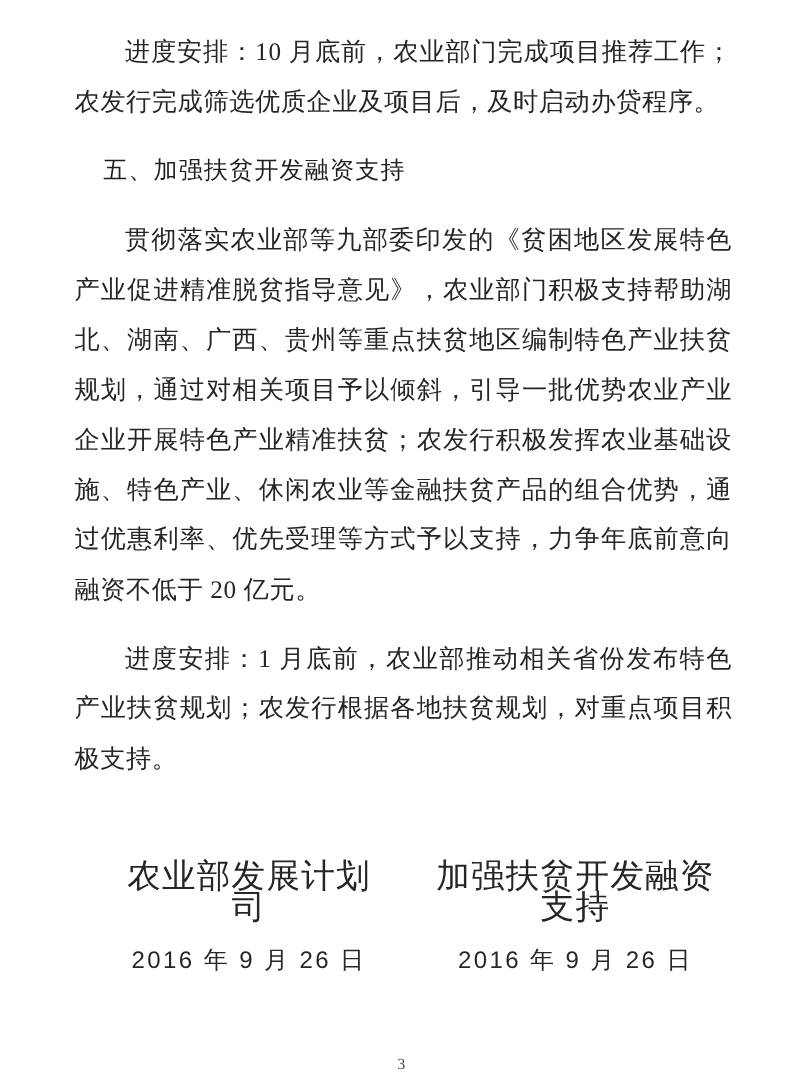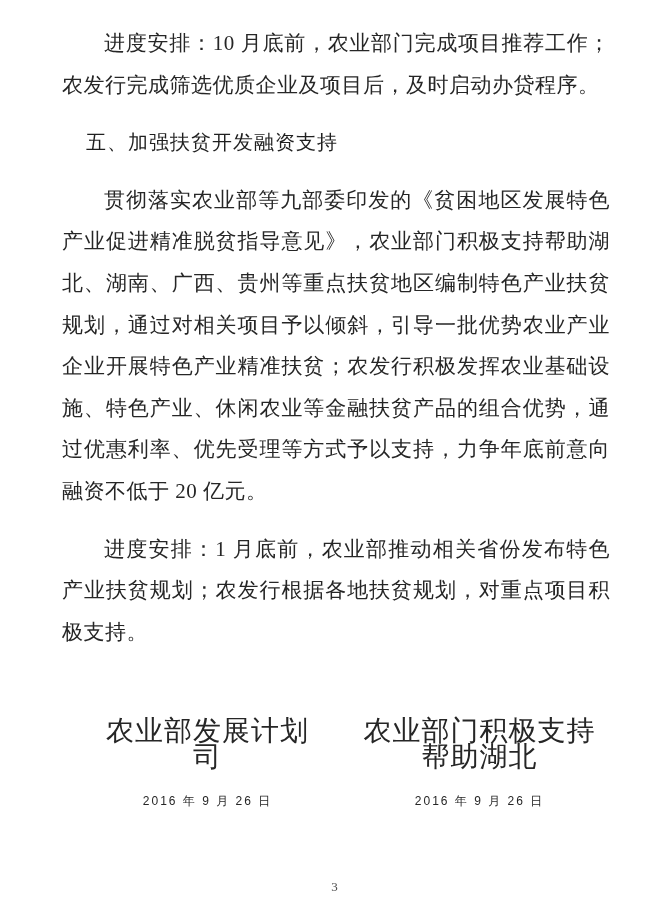--- a/index.html
+++ b/index.html
@@ -55,21 +55,21 @@
   .sig-left  { left: 95px;  width: 225px; }
   .sig-right { left: 352px; width: 255px; }
   .sig-org {
     font-size: 28px;
     line-height: 26px;
     letter-spacing: 1px;
     color: #262626;
   }
   .sig-date {
     margin-top: 18px;
-    font-size: 12px;
+    font-size: 20px;
     line-height: 26px;
     letter-spacing: 2px;
     color: #262626;
     font-family: "Liberation Sans", "DejaVu Sans", "Liberation Serif", serif;
   }
   .page-number {
     position: absolute;
     left: 0;
     top: 879px;
     width: 669px;
@@ -94,20 +94,20 @@
     <p class="body-para">进度安排：1 月底前，农业部推动相关省份发布特色产业扶贫规划；农发行根据各地扶贫规划，对重点项目积极支持。</p>
 
   </div>
 
   <div class="signatures">
     <div class="sig sig-left">
       <div class="sig-org">农业部发展计划司</div>
       <div class="sig-date">2016 年 9 月 26 日</div>
     </div>
     <div class="sig sig-right">
-      <div class="sig-org">农业部门积极支持帮助湖北</div>
+      <div class="sig-org">加强扶贫开发融资支持</div>
       <div class="sig-date">2016 年 9 月 26 日</div>
     </div>
   </div>
 
   <div class="page-number">3</div>
 
 </div>
 
 </body></html>

